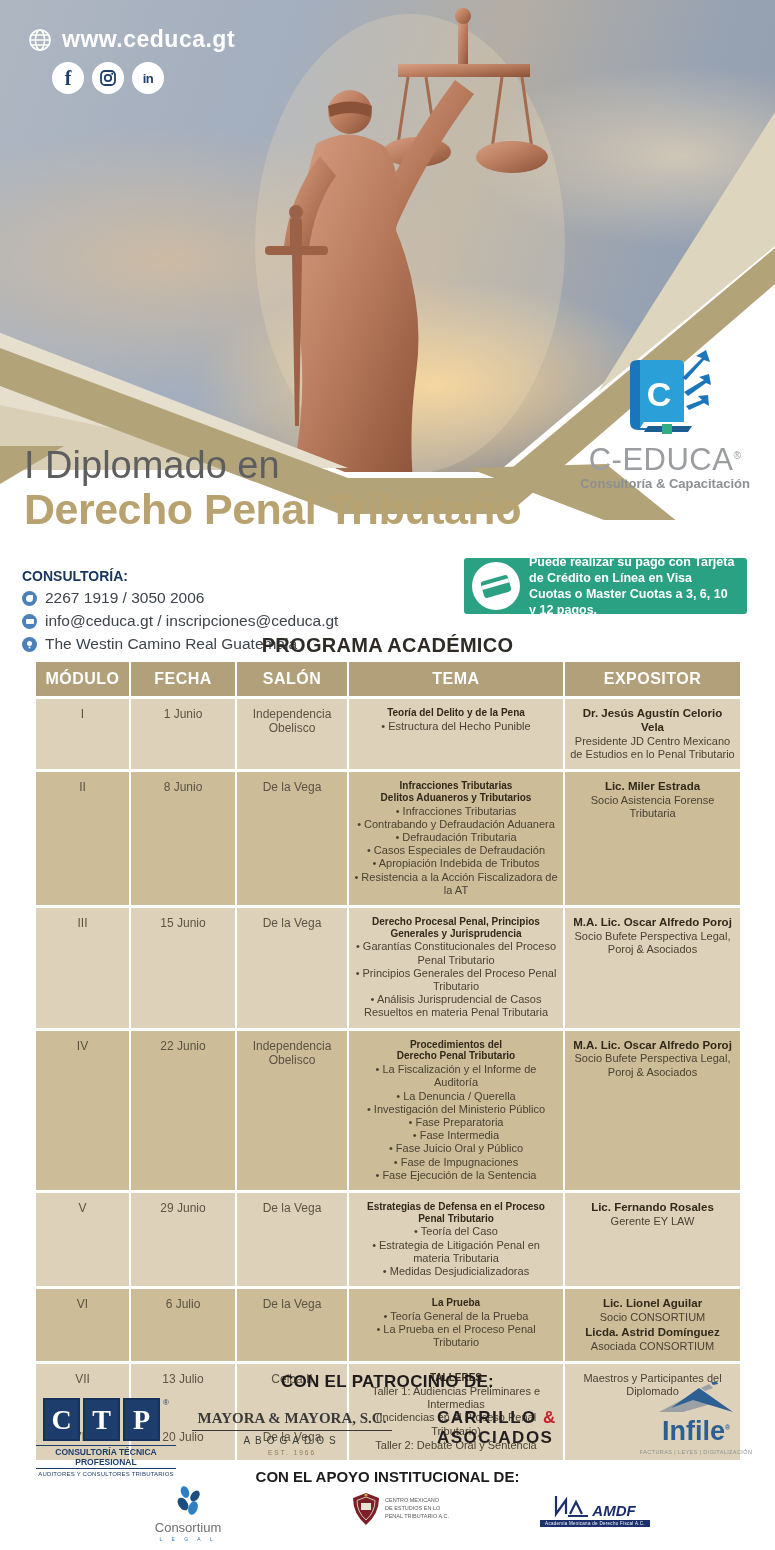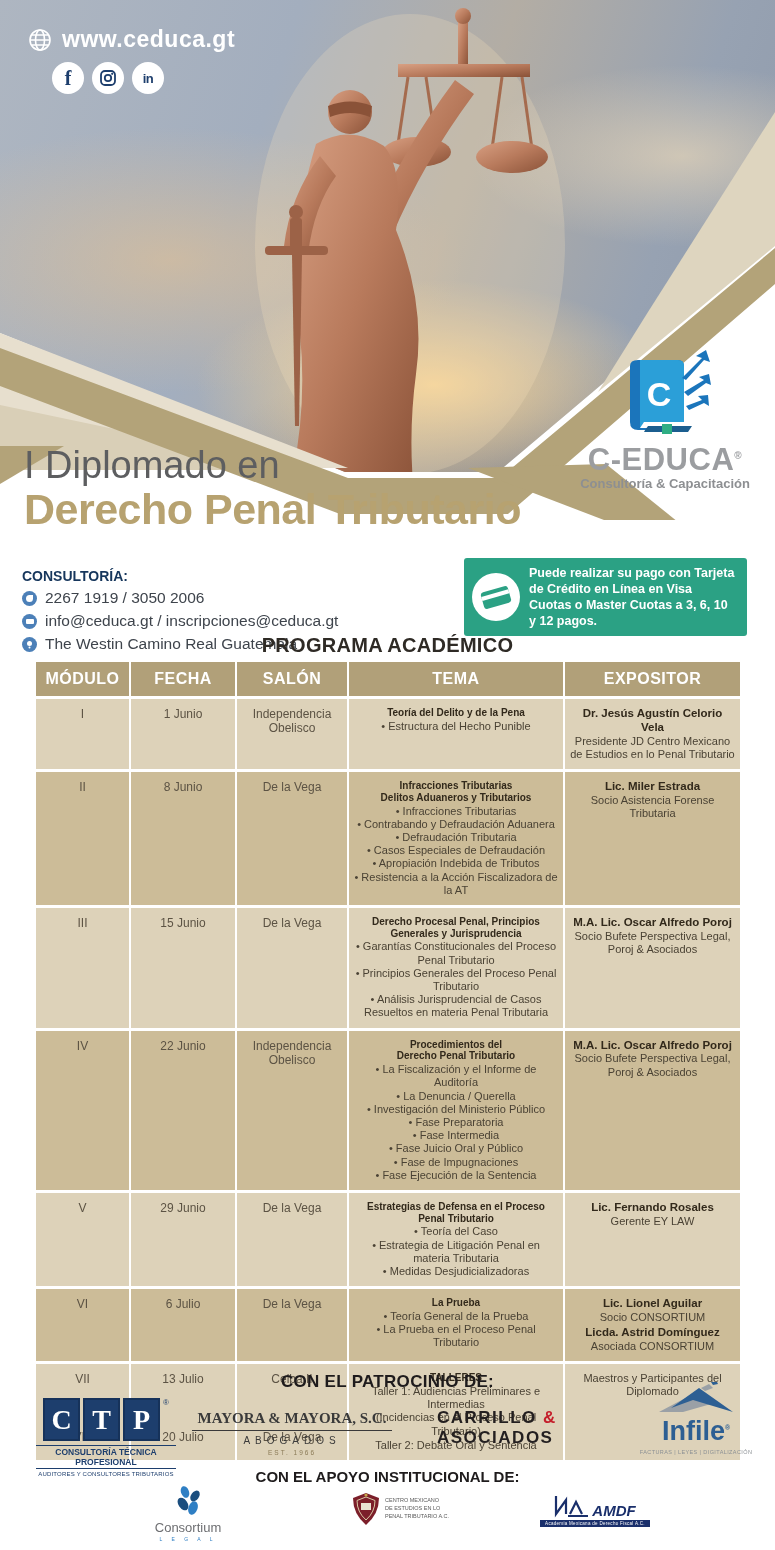--- a/index.html
+++ b/index.html
@@ -27,42 +27,42 @@
 
   .site { position:absolute; left:28px; top:26px; display:flex; align-items:center; gap:10px; color:#fff; }
   .site-txt { font-size:23px; font-weight:800; letter-spacing:.5px; }
   .socials { position:absolute; left:52px; top:62px; display:flex; gap:8px; }
   .soc { width:32px; height:32px; border-radius:50%; background:#fff; color:#1d3e6d; display:flex; align-items:center; justify-content:center; font-weight:800; }
   .soc .fb { font-family:"Liberation Serif",serif; font-size:20px; }
   .soc .li { font-size:13px; letter-spacing:-.5px; }
 
   
   .logo { position:absolute; left:560px; top:348px; width:210px; text-align:center; }
-  .logo-name { font-size:31px; font-weight:700; color:#9b9da0; letter-spacing:.5px; line-height:1; }
+  .logo-name { font-size:31px; font-weight:400; color:#9b9da0; letter-spacing:.5px; line-height:1; }
   .logo-name sup { font-size:10px; color:#9b9da0; }
   .logo-tag { font-size:13px; font-weight:700; color:#8d8f92; margin-top:1px; }
 
   
   .titles { position:absolute; left:24px; top:446px; }
   .t1 { font-size:38px; color:#5d5e60; font-weight:400; line-height:1.05; }
   .t2 { font-size:43px; color:#b7a270; font-weight:800; line-height:1.08; letter-spacing:-.5px; }
   .t3 { font-size:20px; color:#b7a270; font-weight:800; letter-spacing:1.5px; margin-top:4px; }
 
   
   .info { position:absolute; left:22px; top:568px; }
   .info-h { font-size:14px; font-weight:800; color:#16365c; margin-bottom:4px; }
   .info-row { display:flex; align-items:center; gap:8px; margin-top:5px; font-size:15.5px; color:#3e444c;text-align:right; }
   .dot-ic { width:15px; height:15px; border-radius:50%; background:#4c80b8; position:relative; flex:0 0 15px; }
   .dot-ic i { position:absolute; background:#fff; }
   .ic-phone i { left:4px; top:4px; width:7px; height:7px; border-radius:50% 0 50% 50%; }
   .ic-mail i { left:3.5px; top:5px; width:8px; height:5px; border-radius:1px; }
   .ic-pin i { left:5px; top:4px; width:5px; height:5px; border-radius:50%; box-shadow:0 4px 0 -1.5px #fff; }
 
   
-  .paybox { position:absolute; left:464px; top:558px; width:283px; height:78px; background:#2ba184; border-radius:3px; display:flex; align-items:center; padding:8px 10px 8px 8px; gap:9px; }
+  .paybox { position:absolute; left:464px; top:558px; width:283px; height:56px; background:#2ba184; border-radius:3px; display:flex; align-items:center; padding:8px 10px 8px 8px; gap:9px; }
   .pay-ic { width:48px; height:48px; border-radius:50%; background:#fff; flex:0 0 48px; position:relative; }
   .card { position:absolute; left:10px; top:16px; width:28px; height:17px; background:#2ba184; border-radius:3px; transform:rotate(-16deg); }
   .card::after { content:""; position:absolute; left:0; top:4px; width:100%; height:3.5px; background:#fff; }
   .pay-txt { color:#fff; font-size:12.5px; font-weight:600; line-height:1.3; }
 
   
   .prog-title { position:absolute; left:0; top:634px; width:775px; text-align:center; font-size:20px; font-weight:800; color:#2e2a25; letter-spacing:.3px; }
   .table { position:absolute; left:36px; top:662px; width:704px; }
   .thead, .row { display:grid; grid-template-columns:95px 106px 112px 216px 175px; }
   .thead > div { background:#b1a079; color:#fff; font-size:16px; font-weight:800; text-align:center; padding:8px 0; letter-spacing:.5px; border-right:2px solid #fff; }

